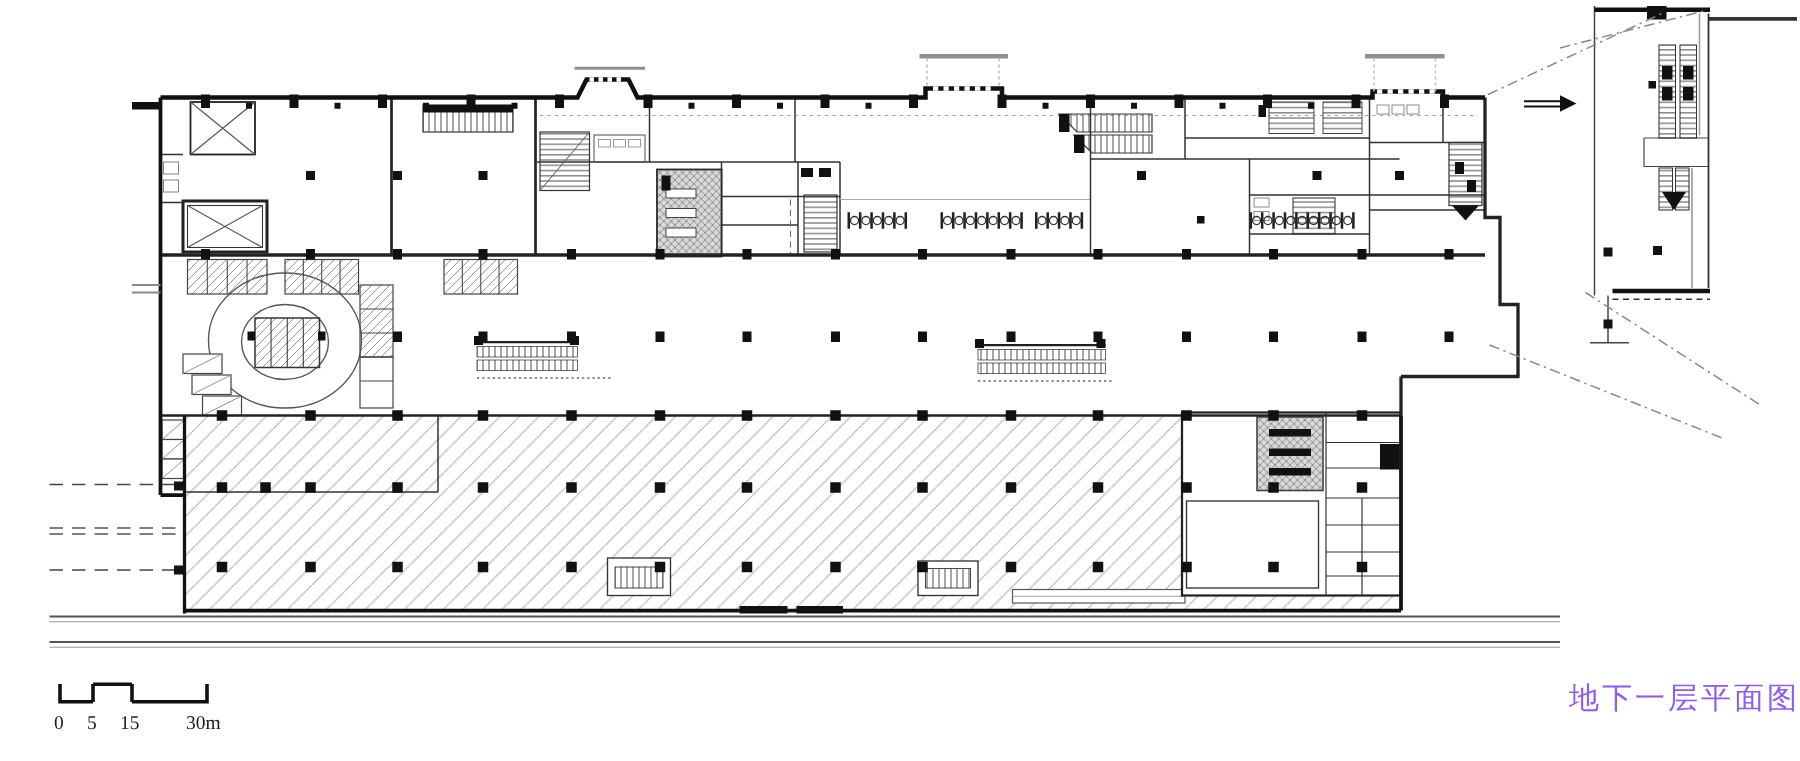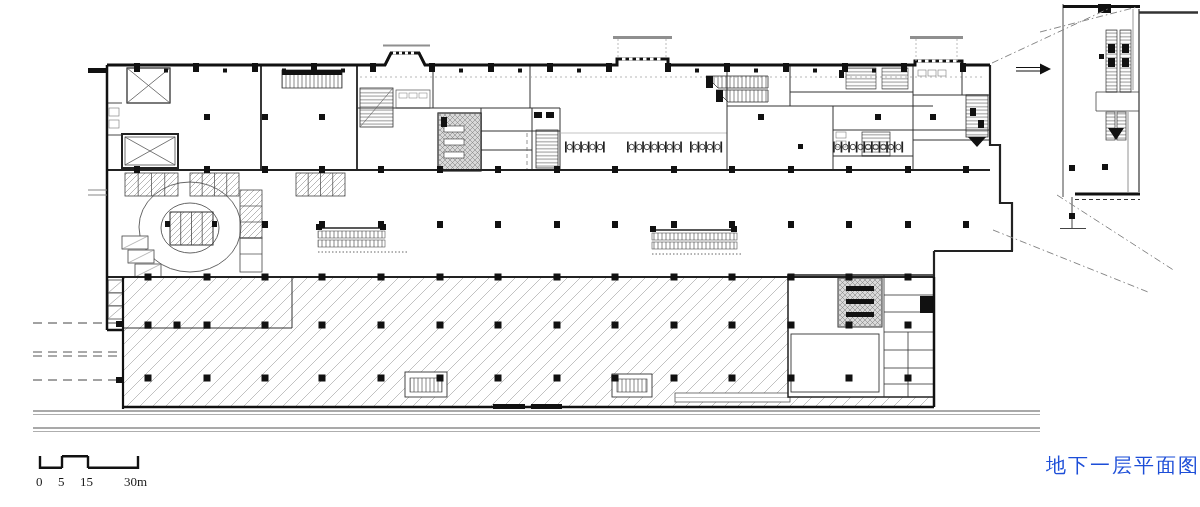--- a/index.html
+++ b/index.html
@@ -1,20 +1,20 @@
 <!DOCTYPE html>
 <html><head>
 <meta charset="utf-8">
 <style>
   html,body{margin:0;padding:0;background:#fff;}
   #stage{position:relative;width:1200px;height:507px;background:#ffffff;overflow:hidden;
          font-family:"Liberation Serif", serif;}
   #plan{position:absolute;left:0;top:0;}
   #title{position:absolute;left:1046px;top:452px;font-size:20px;letter-spacing:2px;
-         color:#1d4ed8;white-space:nowrap;}
+         color:#8b5cf6;white-space:nowrap;}
   .sctxt{font-family:"Liberation Serif", serif;font-size:13px;fill:#1a1a1a;}
 </style>
 </head>
 <body>
 
 <div id="stage">
 <svg id="plan" width="1200" height="507" viewBox="0 0 1200 507" xmlns="http://www.w3.org/2000/svg">
   <defs>
     <pattern id="hatch" width="13" height="13" patternUnits="userSpaceOnUse">
       <path d="M-1,14 L14,-1" stroke="#b3b3b3" stroke-width="0.8"></path>

